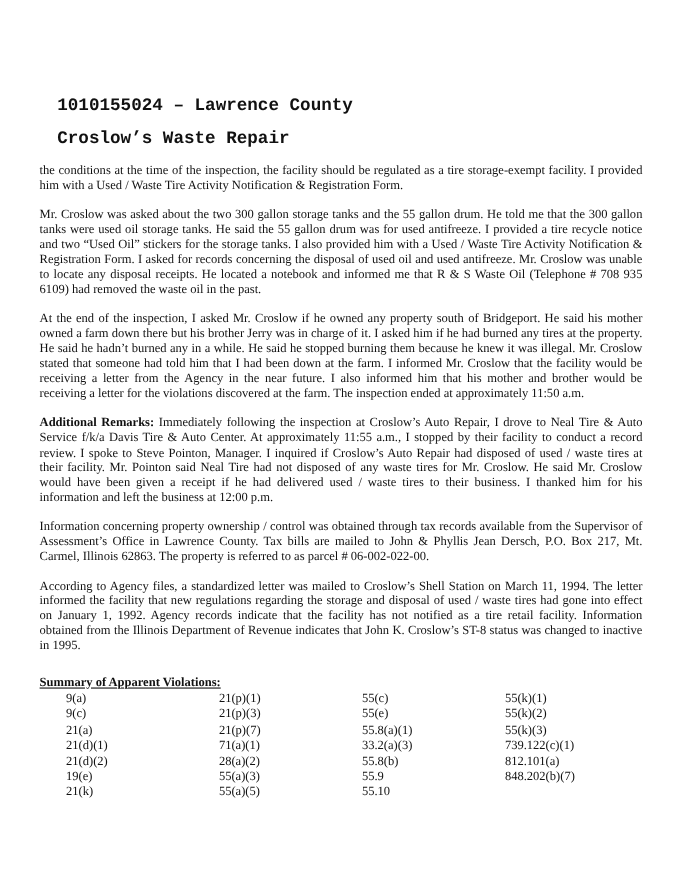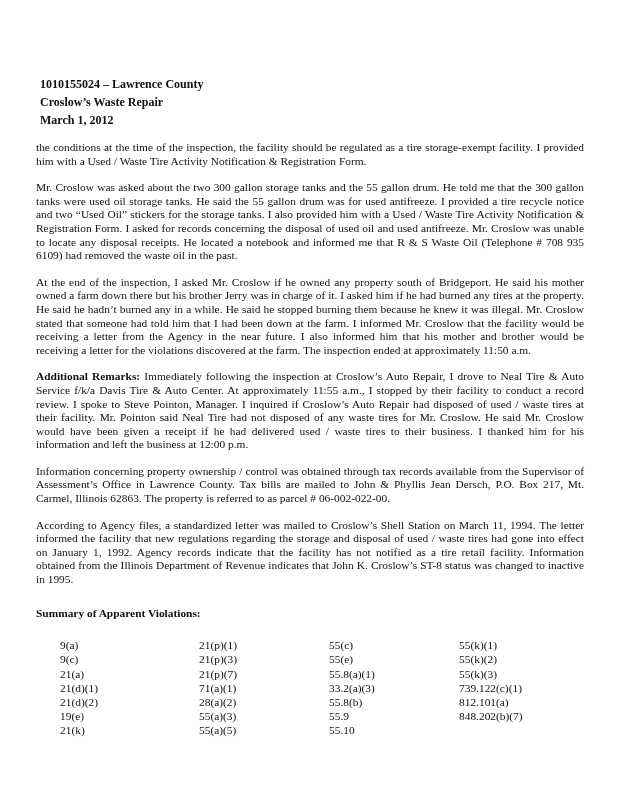--- a/index.html
+++ b/index.html
@@ -18,59 +18,60 @@
     .page {
       position: absolute;
       left: 36px;
       top: 73px;
       width: 548px;
       font-size: 11.4px;
       line-height: 13.6px;
     }
     .header-line {
       font-weight: bold;
-      font-size: 12px;
+      font-size: 16px;
       line-height: 14px;
-      margin: 4px;
+      margin: 16px;
+      font-family: Liberation Mono, monospace;
     }
     .header-block {
       margin-bottom: 14px;
     }
     p.para {
       margin: 0 0 13px 0;
       text-align: justify;
       text-align-last: left;
     }
     .heading-inline {
       font-weight: bold;
     }
     .summary-heading {
       font-weight: bold;
-      margin: 20px 0 18px 0;
+      text-decoration: underline;
+      margin: 20px 0 0 0;
     }
     .violations {
       display: grid;
       grid-template-columns: 139px 130px 130px 120px;
       padding-left: 24px;
       row-gap: 16px;
       line-height: 14.2px;
     }
     .vcol div {
       white-space: nowrap;
     }
   </style>
 </head>
 <body>
 
 <div class="page">
 
   <div class="header-block">
     <div class="header-line">1010155024 – Lawrence County</div>
     <div class="header-line">Croslow’s Waste Repair</div>
-    <div class="header-line">March 1, 2012</div>
   </div>
 
   <p class="para">the conditions at the time of the inspection, the facility should be regulated as a tire storage-exempt facility.  I provided him with a Used / Waste Tire Activity Notification &amp; Registration Form.</p>
   <p class="para">Mr. Croslow was asked about the two 300 gallon storage tanks and the 55 gallon drum.  He told me that the 300 gallon tanks were used oil storage tanks.  He said the 55 gallon drum was for used antifreeze.  I provided a tire recycle notice and two “Used Oil” stickers for the storage tanks.  I also provided him with a Used / Waste Tire Activity Notification &amp; Registration Form.  I asked for records concerning the disposal of used oil and used antifreeze.  Mr. Croslow was unable to locate any disposal receipts.  He located a notebook and informed me that R &amp; S Waste Oil (Telephone # 708 935 6109) had removed the waste oil in the past.</p>
   <p class="para">At the end of the inspection, I asked Mr. Croslow if he owned any property south of Bridgeport.  He said his mother owned a farm down there but his brother Jerry was in charge of it.  I asked him if he had burned any tires at the property.  He said he hadn’t burned any in a while.  He said he stopped burning them because he knew it was illegal.  Mr. Croslow stated that someone had told him that I had been down at the farm.  I informed Mr. Croslow that the facility would be receiving a letter from the Agency in the near future.  I also informed him that his mother and brother would be receiving a letter for the violations discovered at the farm.  The inspection ended at approximately 11:50 a.m.</p>
 
   <p class="para"><span class="heading-inline">Additional Remarks:</span><span>  Immediately following the inspection at Croslow’s Auto Repair, I drove to Neal Tire &amp; Auto Service f/k/a Davis Tire &amp; Auto Center.  At approximately 11:55 a.m., I stopped by their facility to conduct a record review.  I spoke to Steve Pointon, Manager.  I inquired if Croslow’s Auto Repair had disposed of used / waste tires at their facility.  Mr. Pointon said Neal Tire had not disposed of any waste tires for Mr. Croslow.  He said Mr. Croslow would have been given a receipt if he had delivered used / waste tires to their business.  I thanked him for his information and left the business at 12:00 p.m.</span></p>
 
   <p class="para">Information concerning property ownership / control was obtained through tax records available from the Supervisor of Assessment’s Office in Lawrence County.  Tax bills are mailed to John &amp; Phyllis Jean Dersch, P.O. Box 217, Mt. Carmel, Illinois 62863.  The property is referred to as parcel # 06-002-022-00.</p>
   <p class="para">According to Agency files, a standardized letter was mailed to Croslow’s Shell Station on March 11, 1994.  The letter informed the facility that new regulations regarding the storage and disposal of used / waste tires had gone into effect on January 1, 1992.  Agency records indicate that the facility has not notified as a tire retail facility.  Information obtained from the Illinois Department of Revenue indicates that John K. Croslow’s ST-8 status was changed to inactive in 1995.</p>

